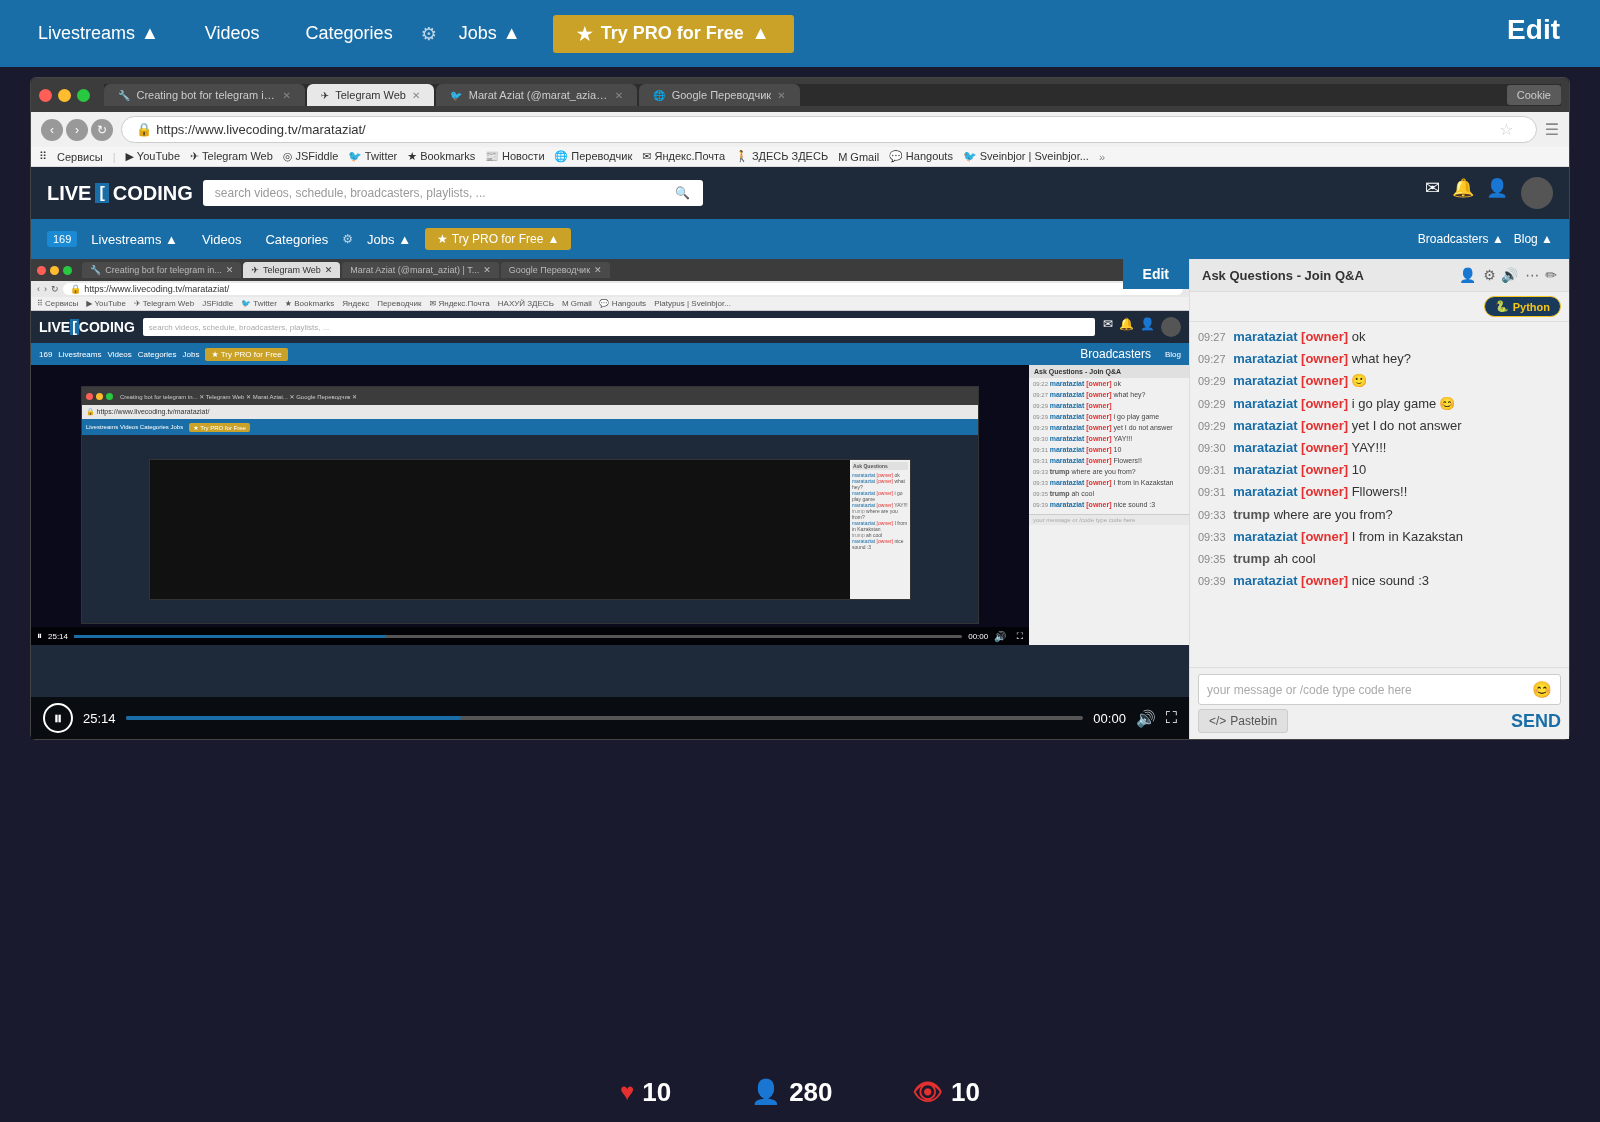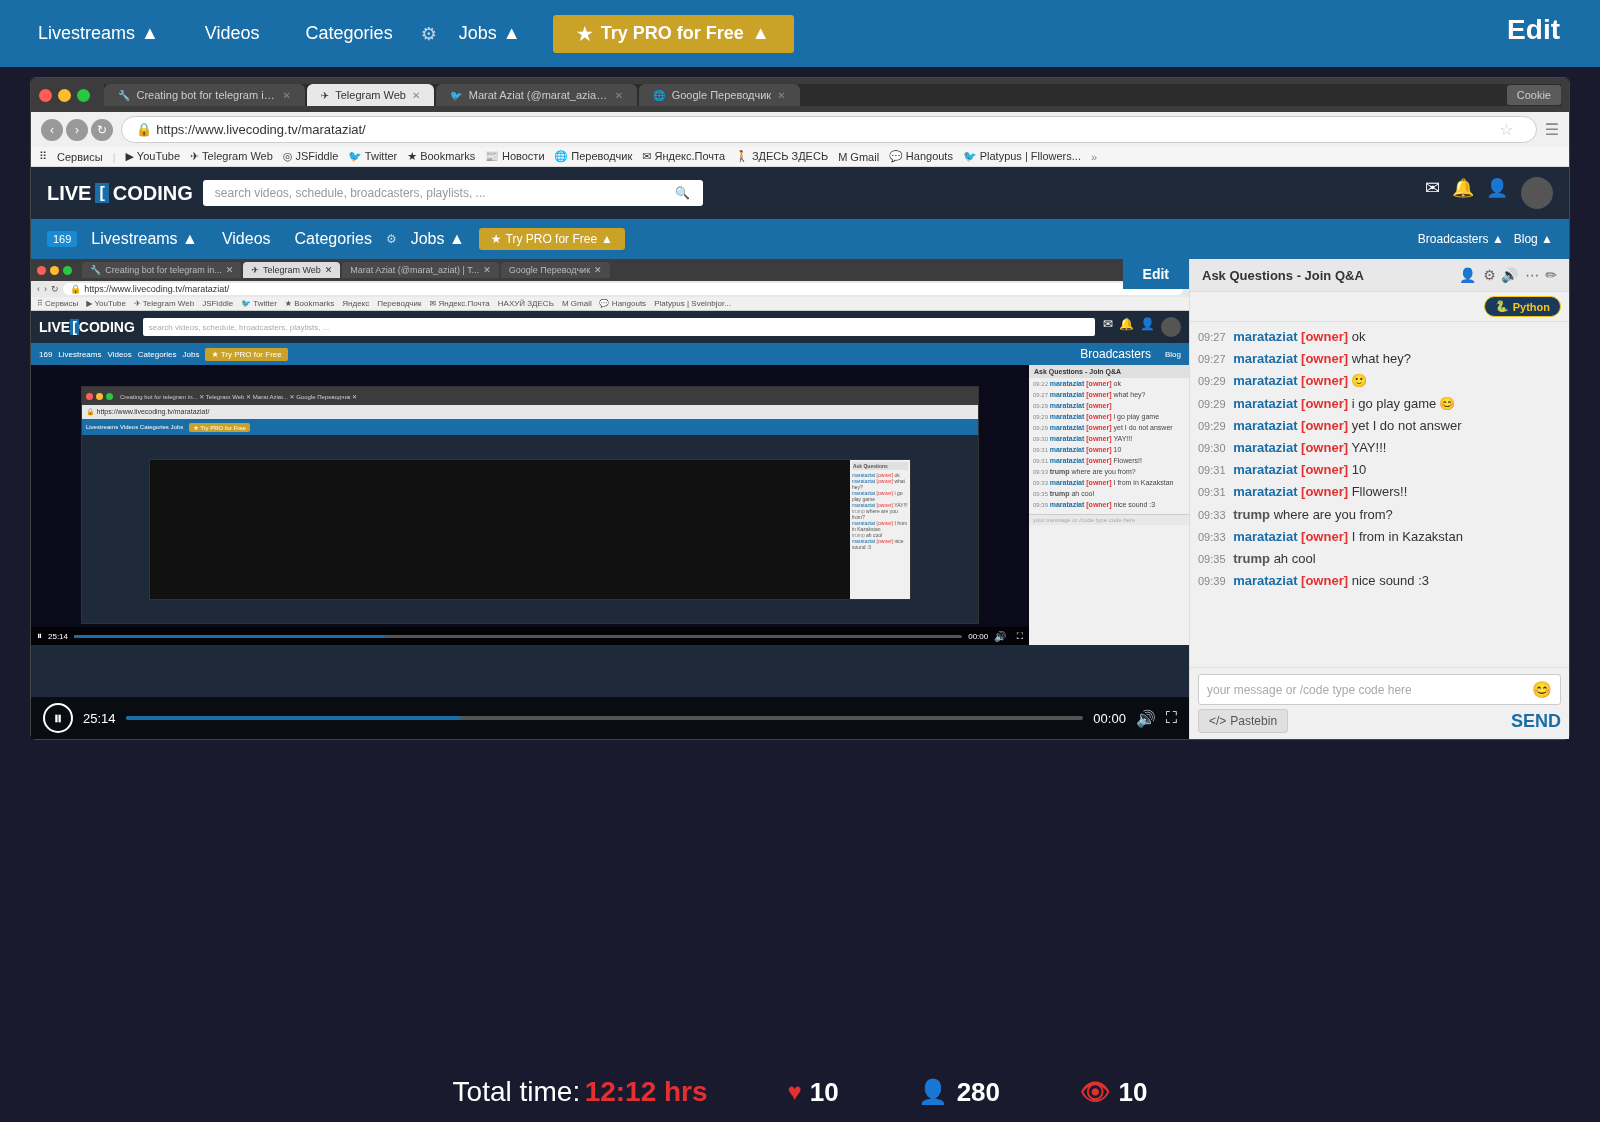--- a/index.html
+++ b/index.html
@@ -86,21 +86,21 @@
 
     
     .inner-site {
       background: #0ea5e9;
     }
     .inner-nav {
       background: #1a6ea8; display: flex; align-items: center;
       padding: 0 16px; height: 40px; gap: 4px;
     }
     .inner-nav-item {
-      color: white; font-size: 16px; padding: 4px 10px; cursor: pointer;
+      color: white; font-size: 13px; padding: 4px 10px; cursor: pointer;
     }
     .inner-nav-pro {
       background: #c9a227; color: white; font-size: 12px;
       padding: 4px 12px; border-radius: 3px; cursor: pointer;
       display: flex; align-items: center; gap: 4px;
     }
     .inner-nav-right { margin-left: auto; display: flex; gap: 10px; align-items: flex-end; }
     .inner-nav-right-item { color: white; font-size: 12px; cursor: pointer; }
     .inner-header {
       background: #1e2a3a; display: flex; align-items: center;
@@ -378,21 +378,21 @@
       <span class="bookmark-item">✈ Telegram Web</span>
       <span class="bookmark-item">◎ JSFiddle</span>
       <span class="bookmark-item">🐦 Twitter</span>
       <span class="bookmark-item">★ Bookmarks</span>
       <span class="bookmark-item">📰 Новости</span>
       <span class="bookmark-item">🌐 Переводчик</span>
       <span class="bookmark-item">✉ Яндекс.Почта</span>
       <span class="bookmark-item">🚶 ЗДЕСЬ ЗДЕСЬ</span>
       <span class="bookmark-item">M Gmail</span>
       <span class="bookmark-item">💬 Hangouts</span>
-      <span class="bookmark-item">🐦 Platypus | Fllowers...</span>
+      <span class="bookmark-item">🐦 Sveinbjor | Sveinbjor...</span>
       <span style="color:#888;cursor:pointer;">»</span>
     </div>
 
     <div class="inner-site">
 
       <div class="inner-header">
         <div class="inner-logo">
           <span>LIVE</span>
           <span style="background:#1a6ea8;color:white;padding:1px 4px;font-size:16px;">[</span>
           <span>CODING</span>
@@ -719,24 +719,20 @@
                 <button class="send-btn">SEND</button>
               </div>
             </div>
           </div>
         </div>
       </div>
     </div>
   </div>
 
   <div class="bottom-stats">
-    <div>
-      <span class="stat-total">Total time:</span>
-      <span class="stat-time">12:12 hrs</span>
-    </div>
     <div class="stat-item">
       <span class="stat-icon-heart">♥</span>
       <span>10</span>
     </div>
     <div class="stat-item">
       <span class="stat-icon-user">👤</span>
       <span>280</span>
     </div>
     <div class="stat-item">
       <span class="stat-icon-eye">👁</span>

